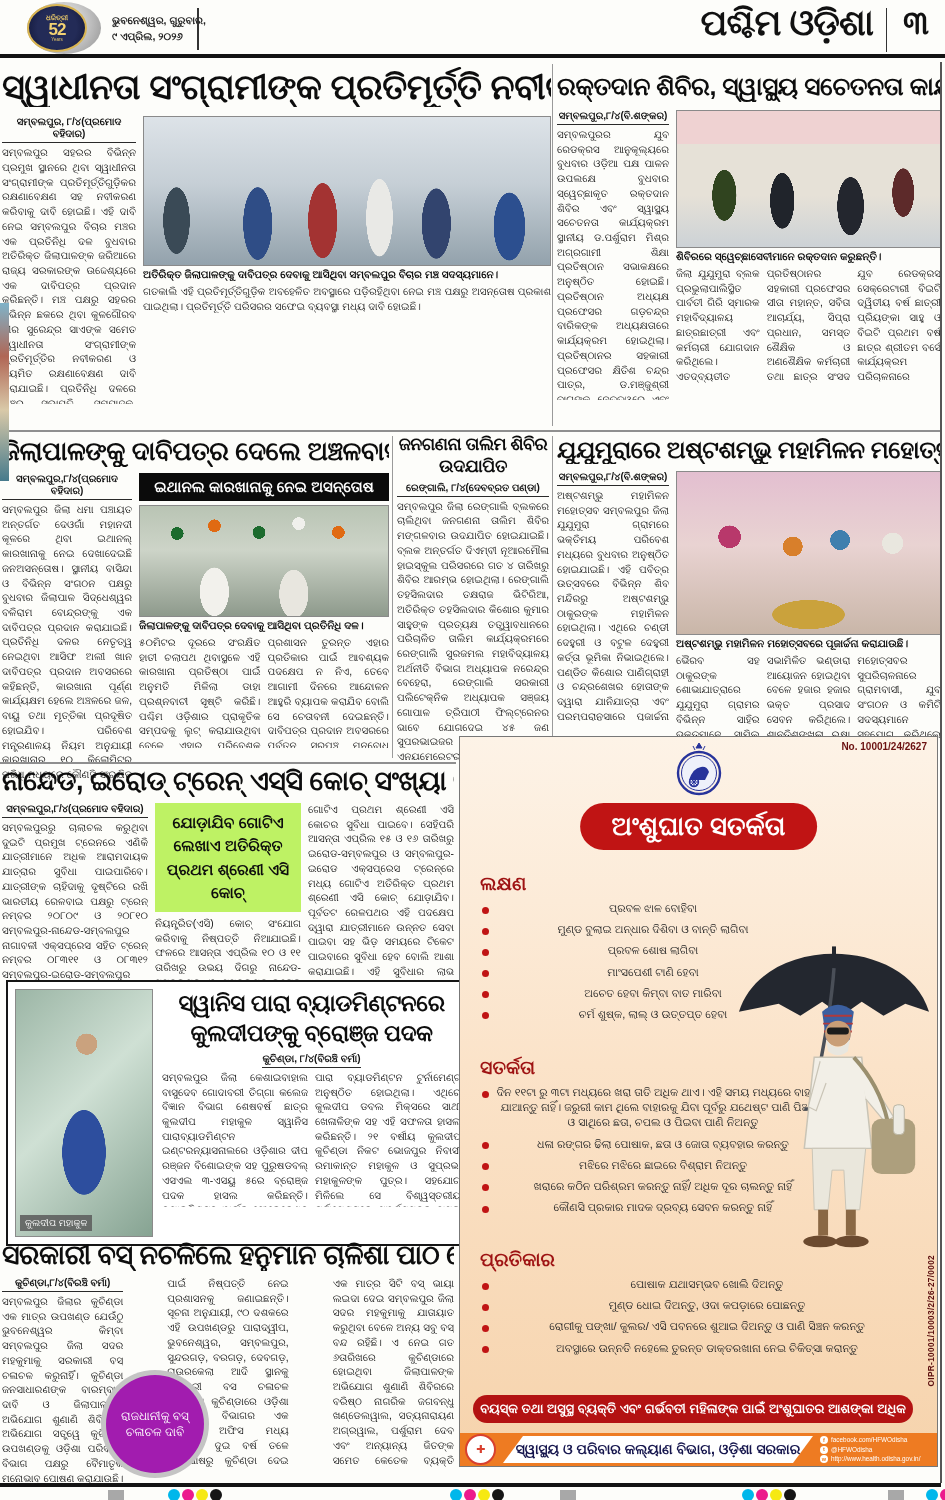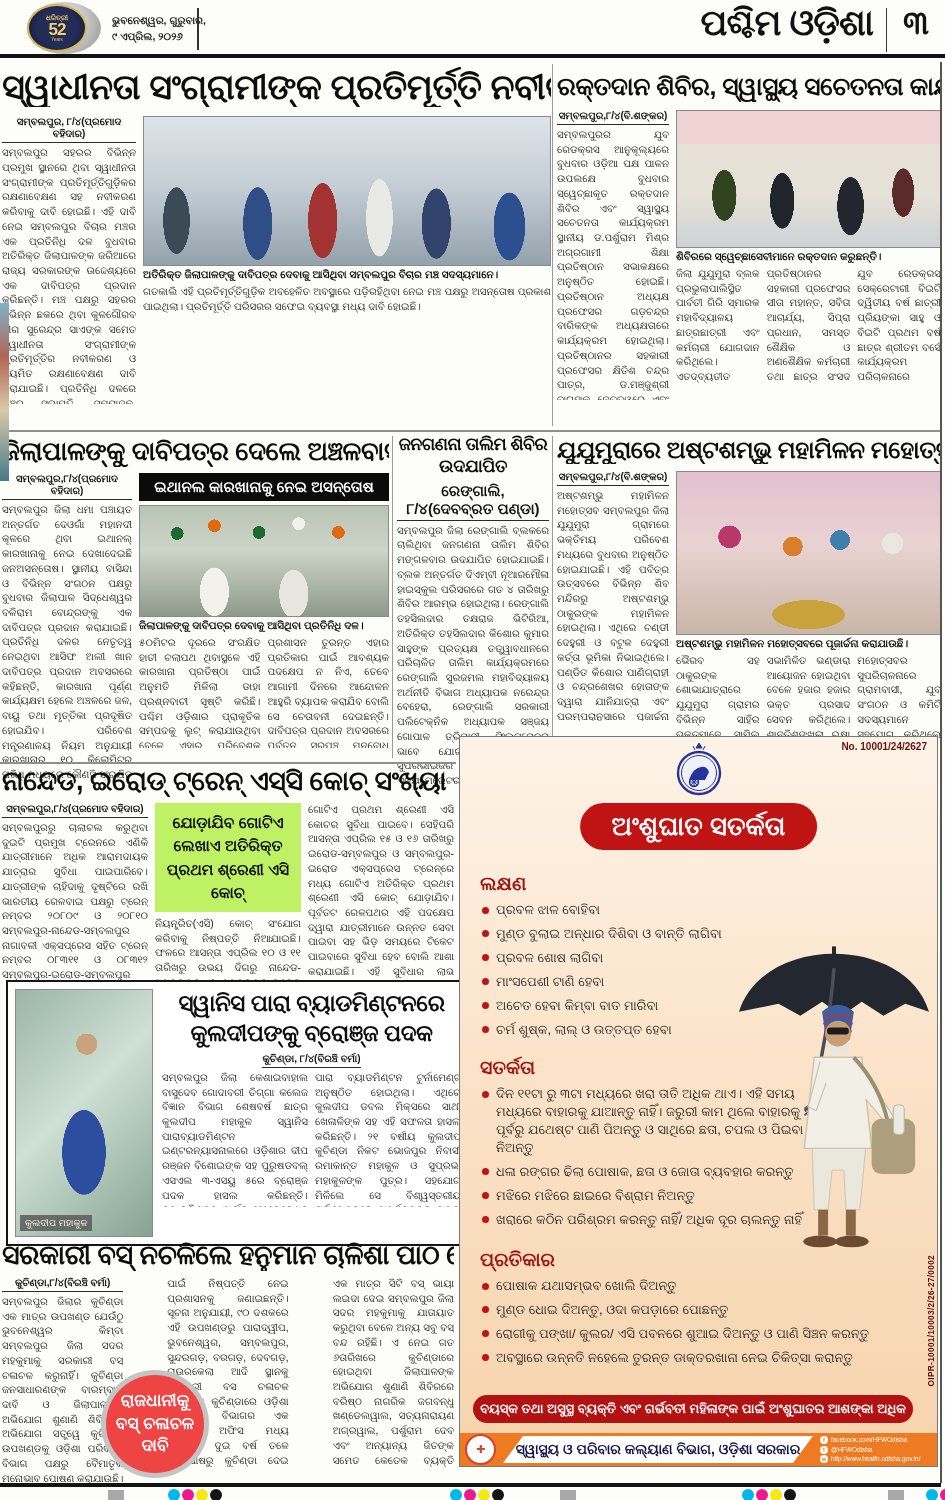--- a/index.html
+++ b/index.html
@@ -84,21 +84,21 @@
   .a3{left:2px;top:436px;width:387px;}
   .a3 h2{font-size:26px;margin:0 0 6px;}
   .a3 .c1{width:130px;flex:none;}
   .a3 .c1 .col{height:282px;}
   .a3 .photo{height:112px;}
   .a3 .subrow .col{flex:1;height:112px;}
   .blackbar{background:#0b0b0b;color:#fff;font-size:15px;font-weight:bold;text-align:center;
             padding:5px 2px;margin-bottom:4px;}
   .a4{left:397px;top:432px;width:152px;}
   .a4 h2{font-size:17.5px;line-height:1.25;margin:2px 0 4px;}
-  .a4 .byline{font-size:15px;}
+  .a4 .byline{font-size:10px;}
   .a4 .col{height:260px;}
   .a5{left:557px;top:436px;width:384px;}
   .a5 h2{font-size:24px;margin:0 0 7px;}
   .a5 .c1{width:112px;flex:none;}
   .a5 .c1 .col{height:232px;}
   .a5 .photo{height:164px;}
   .a5 .subrow .col{flex:1;height:84px;}
   .a6{left:2px;top:766px;width:452px;}
   .a6 h2{font-size:27px;margin:0 0 6px;}
   .a6 .row>div{flex:1;}
@@ -113,34 +113,34 @@
       font-size:9.5px;padding:2px 5px;}
   .a7-right{flex:1;display:flex;flex-direction:column;}
   .a7 h2{font-size:23px;line-height:1.3;margin:0 0 4px;}
   .a7 .subrow .col{flex:1;height:136px;}
   .a8{left:2px;top:1240px;width:452px;}
   .a8 h2{font-size:27px;margin:0 0 6px;}
   .a8 .row{position:relative;gap:44px;}
   .a8 .row>div{flex:1;}
   .a8 .col{height:190px;}
   .red-circle{position:absolute;left:104px;top:98px;width:98px;height:98px;border-radius:50%;
-      background:#ef4444;color:#fff;font-weight:bold;font-size:17px;line-height:1.35;
+      background:#a21caf;color:#fff;font-weight:normal;font-size:12px;line-height:1.35;
       display:flex;align-items:center;justify-content:center;text-align:center;
       box-shadow:0 0 0 5px #c4c4c4;z-index:3;padding:4px;box-sizing:border-box;}
   
   .ad{left:459px;top:736px;width:477px;height:729px;border:1px solid #777;position:relative;
       background:linear-gradient(180deg,#fdf3e7 0%,#fbe3c9 45%,#f6d3ac 100%);overflow:hidden;}
   .ad-no{position:absolute;top:4px;right:10px;font-size:10px;font-weight:bold;color:#6b1010;}
   .emblem{position:absolute;top:5px;left:215px;width:48px;height:56px;}
   .ad-title{position:absolute;top:66px;left:50%;transform:translateX(-50%);background:#c01414;
       color:#fff;font-size:26px;font-weight:bold;padding:8px 32px;border-radius:44px;white-space:nowrap;}
   .sec{position:absolute;left:20px;}
   .sec h3{font-size:19px;font-weight:bold;color:#9e1313;margin:0 0 6px;}
   .sec ul{list-style:none;margin:0;padding:0;}
-  .sec li{position:relative;padding-left:16px;font-size:13px;color:#262626;margin:6px 0;line-height:1.38;}
+  .sec li{position:relative;padding-left:16px;font-size:11px;color:#262626;margin:6px 0;line-height:1.38;text-align:center;}
   .sec li::before{content:"";position:absolute;left:2px;top:5.5px;width:7px;height:7px;border-radius:50%;background:#c01414;}
   #sec-symptoms{top:136px;width:330px;}
   #sec-precautions{top:320px;width:350px;}
   #sec-remedies{top:512px;width:438px;}
   .pill{position:absolute;left:13px;top:658px;width:440px;background:#b31212;color:#fff;
       font-size:13px;font-weight:bold;text-align:center;border-radius:30px;padding:6px 6px;box-sizing:border-box;}
   .adfooter{position:absolute;left:0;bottom:0;width:100%;height:33px;background:#ee7b22;
       display:flex;align-items:center;padding:0 5px;box-sizing:border-box;}
   .nhm{width:27px;height:27px;border-radius:50%;background:#fff;border:2px solid #d8402f;flex:none;
       display:flex;align-items:center;justify-content:center;font-size:11px;color:#d8402f;font-weight:bold;}
@@ -346,20 +346,21 @@
       </ul>
     </div>
 
     <div class="sec" id="sec-precautions">
       <h3>ସତର୍କତା</h3>
       <ul>
         <li>ଦିନ ୧୧ଟା ରୁ ୩ଟା ମଧ୍ୟରେ ଖରା ତାତି ଅଧିକ ଥାଏ। ଏହି ସମୟ ମଧ୍ୟରେ ବାହାରକୁ ଯାଆନ୍ତୁ ନାହିଁ। ଜରୁରୀ କାମ ଥିଲେ ବାହାରକୁ ଯିବା ପୂର୍ବରୁ ଯଥେଷ୍ଟ ପାଣି ପିଅନ୍ତୁ ଓ ସାଥିରେ ଛତା, ଚପଲ ଓ ପିଇବା ପାଣି ନିଅନ୍ତୁ</li>
         <li>ଧଳା ରଙ୍ଗର ଢିଲା ପୋଷାକ, ଛତା ଓ ଜୋତା ବ୍ୟବହାର କରନ୍ତୁ</li>
         <li>ମଝିରେ ମଝିରେ ଛାଇରେ ବିଶ୍ରାମ ନିଅନ୍ତୁ</li>
         <li>ଖରାରେ କଠିନ ପରିଶ୍ରମ କରନ୍ତୁ ନାହିଁ/ ଅଧିକ ଦୂର ଚାଲନ୍ତୁ ନାହିଁ</li>
+        <li>କୌଣସି ପ୍ରକାର ମାଦକ ଦ୍ରବ୍ୟ ସେବନ କରନ୍ତୁ ନାହିଁ</li>
       </ul>
     </div>
 
     <div class="sec" id="sec-remedies">
       <h3>ପ୍ରତିକାର</h3>
       <ul>
         <li>ପୋଷାକ ଯଥାସମ୍ଭବ ଖୋଲି ଦିଅନ୍ତୁ</li>
         <li>ମୁଣ୍ଡ ଧୋଇ ଦିଅନ୍ତୁ, ଓଦା କପଡ଼ାରେ ପୋଛନ୍ତୁ</li>
         <li>ରୋଗୀକୁ ପଙ୍ଖା/ କୁଲର/ ଏସି ପବନରେ ଶୁଆଇ ଦିଅନ୍ତୁ ଓ ପାଣି ସିଞ୍ଚନ କରନ୍ତୁ</li>
         <li>ଅବସ୍ଥାରେ ଉନ୍ନତି ନହେଲେ ତୁରନ୍ତ ଡାକ୍ତରଖାନା ନେଇ ଚିକିତ୍ସା କରାନ୍ତୁ</li>

